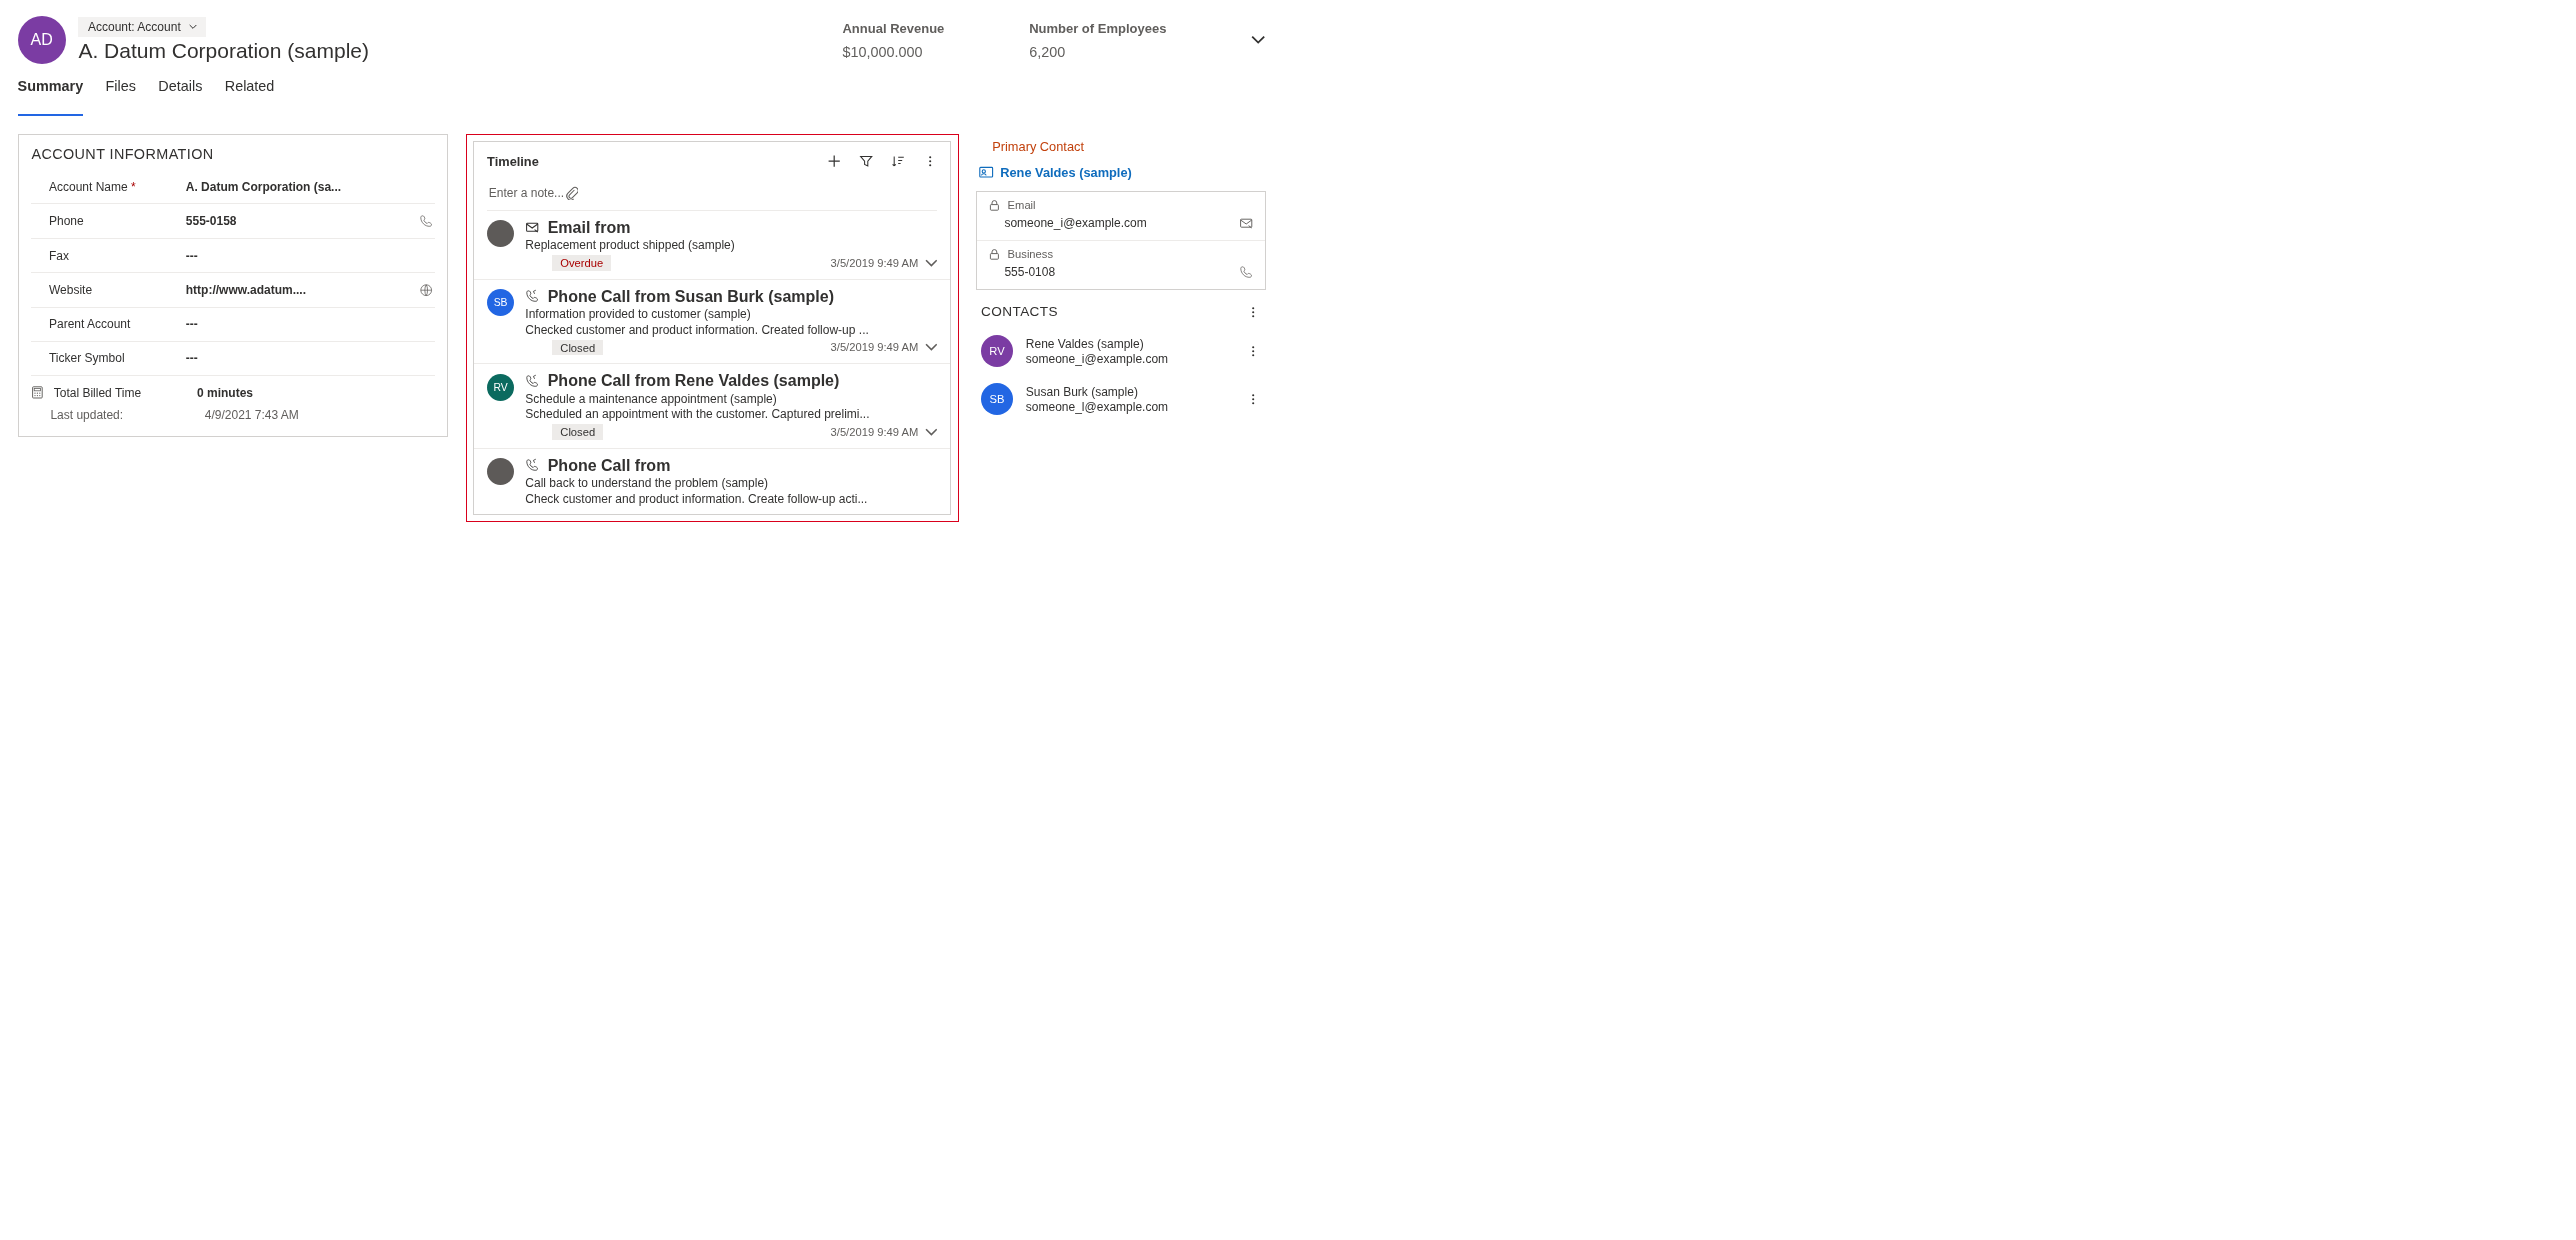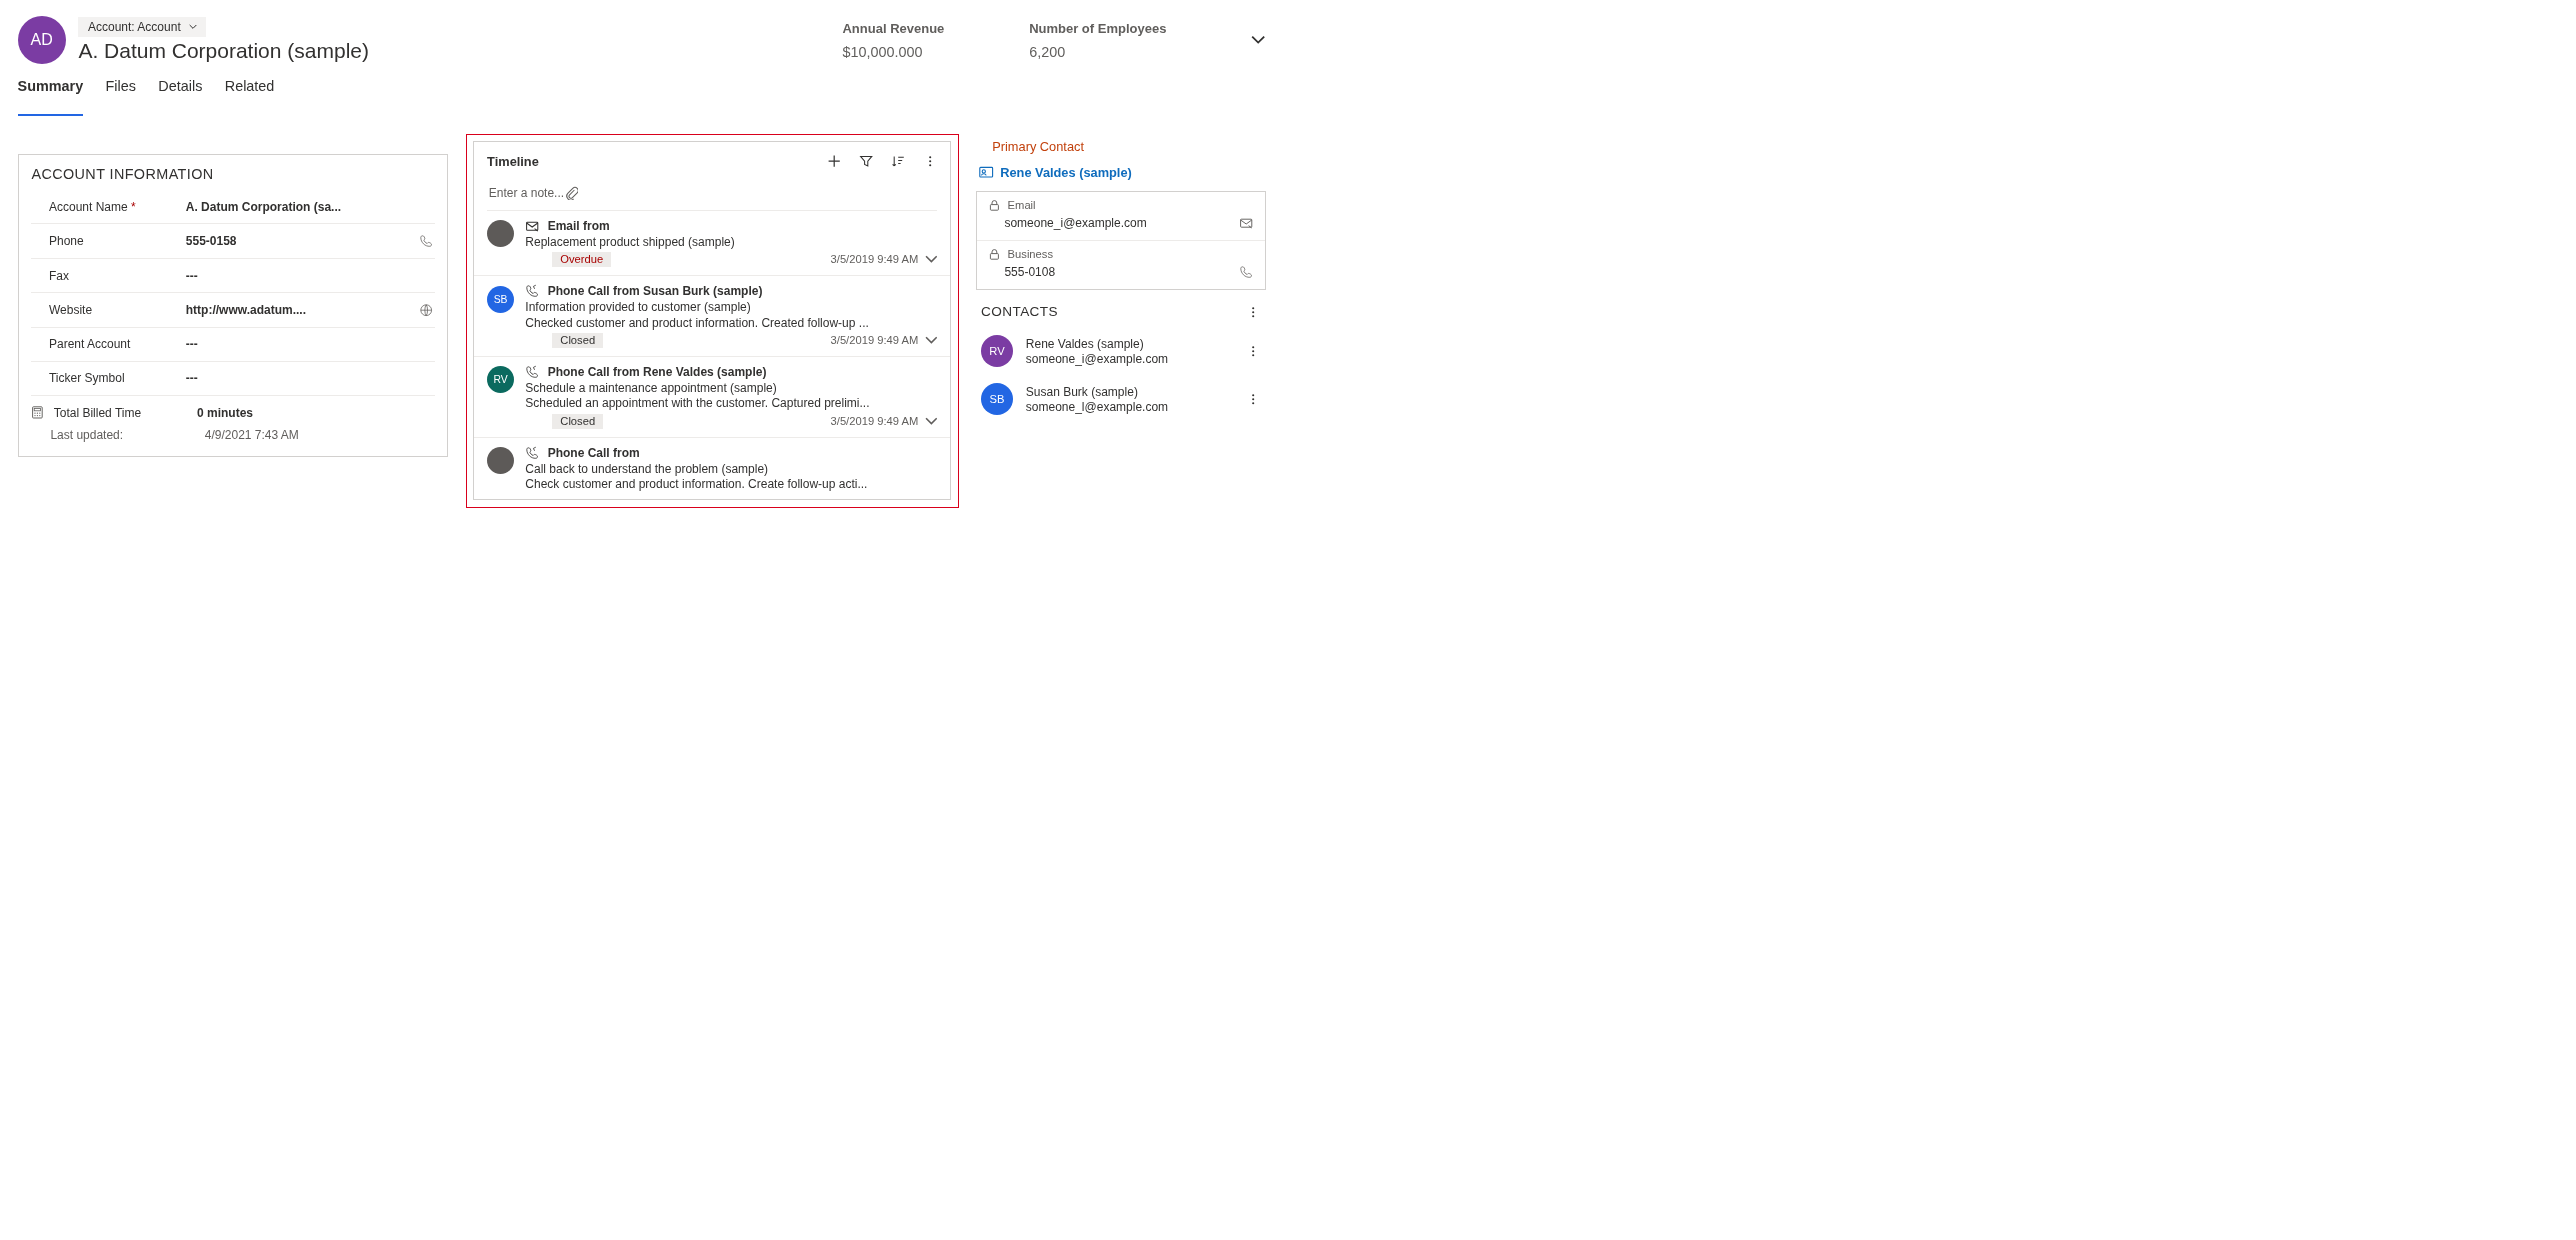--- a/index.html
+++ b/index.html
@@ -35,21 +35,21 @@
   .stat-chev { display:flex; align-items:center; }
 
   .tabs { display: flex; gap: 22.4px; border-bottom: none; margin-bottom: 17.6px; }
   .tab { font-size: 14.4px; padding-bottom: 20px; cursor: pointer; }
   .tab.active { font-weight: 600; border-bottom: 2.4px solid #2266e3; }
 
   .cols { display: flex; gap: 17.6px; align-items: flex-start; }
   .card {
     border: 0.8px solid #d2d0ce; padding: 11.2px 12.8px 6.4px 12.8px; background:#fff;
   }
-  .col1 { width: 440px; margin-top: 20px; }
+  .col1 { width: 440px; }
   .col2 { width: 504px; border: 1.6px solid #d9001b; padding: 6.4px 0; position: relative; }
   .col2 .card { border: 0.8px solid #d2d0ce; margin: 0 6.4px; padding: 9.6px 0 0 0; }
   .col3 { width: 296px; }
 
   .section-title { font-size: 14.4px; font-weight: 400; margin-bottom: 8px; letter-spacing: 0.4px; }
   .field-row {
     display: flex; align-items: center; border-bottom: 0.8px solid #edebe9;
     padding: 9.6px 0; gap: 6.4px;
   }
   .field-row:last-of-type { border-bottom: none; }
@@ -76,21 +76,21 @@
     border-bottom:0.8px solid #edebe9; padding:0 1.6px;
   }
   .tl-item { display:flex; gap:11.2px; padding:8px 12.8px; border-bottom:0.8px solid #edebe9; }
   .tl-item:last-child { border-bottom:none; }
   .tl-avatar {
     width:27px; height:27px; border-radius:50%; flex:0 0 27px;
     display:flex; align-items:center; justify-content:center;
     color:#fff; font-size:10.4px; font-weight:500; margin-top:1.6px;
   }
   .tl-body { flex:1; min-width:0; }
-  .tl-line1 { display:flex; align-items:center; gap:8px; font-weight:600; font-size:12px; }
+  .tl-line1 { display:flex; align-items:center; gap:8px; font-weight:600; font-size:16px; }
   .tl-subject { font-size:12px; margin-top:1.6px; }
   .tl-preview { font-size:12px; color:#323130; margin-top:1.6px; overflow:hidden; text-overflow:ellipsis; white-space:nowrap; }
   .tl-foot { display:flex; align-items:center; gap:8px; margin-top:3.2px; }
   .tl-badge { background:#edebe9; padding:1.6px 8px; font-size:11.2px;margin-left:27px; }
   .tl-badge.overdue { color:#a80000; }
   .tl-foot-right { margin-left:auto; display:flex; align-items:center; gap:6.4px; color:#605e5c; font-size:11.2px; }
 
   
   .pc-title { font-size:12.8px; color:#c2410c; padding: 4.8px 0 11.2px 16px; }
   .pc-link { display:flex; align-items:center; gap:6.4px; color:#0f6cbd; font-size:12.8px; font-weight:600; padding-left:3.2px; }

